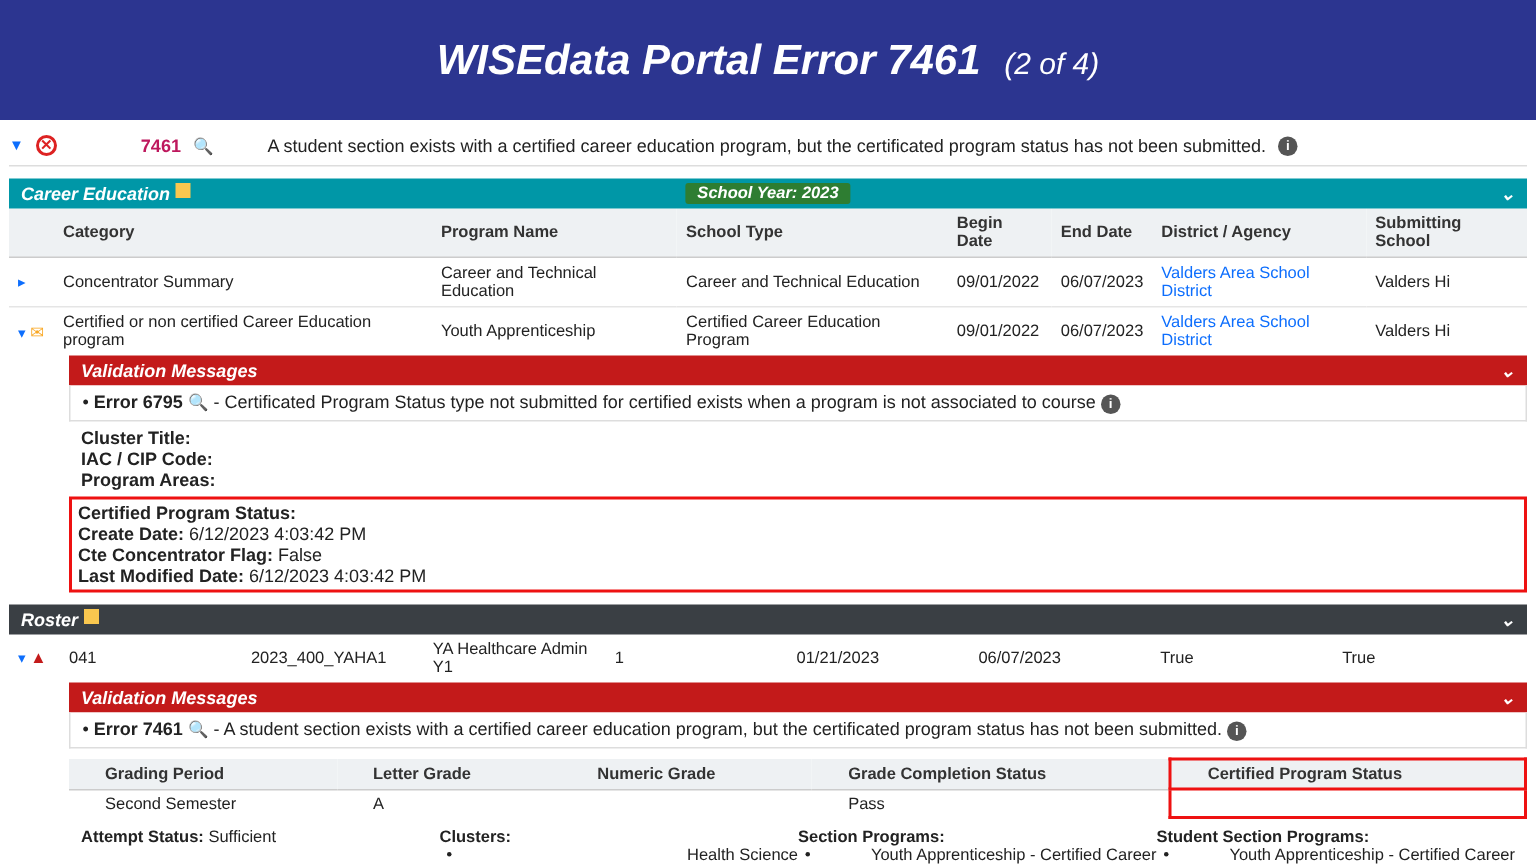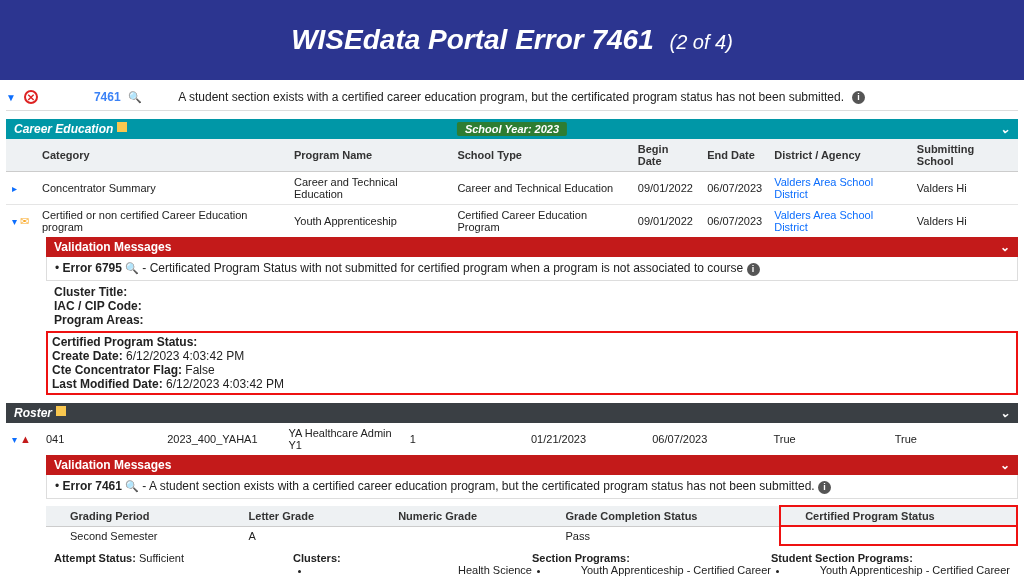--- a/index.html
+++ b/index.html
@@ -4,33 +4,33 @@
 <style>
   * { box-sizing: border-box; margin: 0; padding: 0; }
   body { font-family: "Segoe UI", Arial, sans-serif; font-size: 12px; background: #fff; color: #222; width: 1024px; }
   .banner { background: #2c3590; color: #fff; height: 80px; display: flex; align-items: center; justify-content: center; }
   .banner h1 { font-size: 28px; font-weight: 700; font-style: italic; }
   .banner .sub { font-size: 20px; font-weight: 400; font-style: italic; margin-left: 8px; }
   .content { padding: 4px 6px 16px 6px; }
   .errorbar { display: flex; align-items: center; gap: 8px; padding: 6px 0; border-bottom: 1px solid #ddd; }
   .tri { color: #0d6efd; font-size: 10px; }
   .circle-x { width:14px; height:14px; border:2px solid #d22; border-radius:50%; color:#d22; font-size:10px; display:flex; align-items:center; justify-content:center; font-weight:bold; }
-  .linkblue { color: #3b82f6; font-weight: 600; }
+  .linkblue { color: #be185d; font-weight: 600; }
   .mag { color:#888; font-size:11px; }
   .info-i { display:inline-block; width:13px; height:13px; border-radius:50%; background:#555; color:#fff; font-size:9px; text-align:center; line-height:13px; font-weight:bold; }
   .panel { margin-top: 8px; }
   .panel-hdr { background:#0097a7; color:#fff; font-weight:600; font-style:italic; padding:3px 8px; position:relative; display:flex; align-items:flex-start; }
   .panel-hdr.dark { background:#3a3f44; }
   .yr-badge { position:absolute; left:50%; transform:translateX(-50%); background:#2e7d32; color:#fff; font-size:11px; font-weight:700; padding:1px 8px; border-radius:2px; }
   .panel-hdr .chev { margin-left:auto; font-size:12px; }
   .warn-sq { display:inline-block; width:10px; height:10px; background:#f9c74f; margin-left:4px; vertical-align:middle; }
   table { width:100%; border-collapse:collapse; }
   th { background:#eef1f3; text-align:left; font-weight:600; padding:4px 6px; font-size:11px; color:#333; border-bottom:1px solid #ccc; }
   td { padding:4px 6px; font-size:11px; border-top:1px solid #e5e5e5; }
-  .msg-hdr { background:#c31a1a; color:#fff; font-weight:700; padding:3px 8px; display:flex; align-items:center; }
+  .msg-hdr { background:#c31a1a; color:#fff; font-weight:700; font-style:italic; padding:3px 8px; display:flex; align-items:center; }
   .msg-hdr .chev { margin-left:auto; }
   .msg-body { background:#fff; padding:4px 8px; border:1px solid #ddd; border-top:none; }
   .field-row { display:flex; padding:4px 8px;flex-direction:column; }
   .field-col { flex:1; }
   .lbl { font-weight:700; }
   .redbox { border:2px solid #e11; padding:2px 4px; }
   .inset { margin-left:40px; margin-right:0; }
   .link { color:#0d6efd; }
   .tri-red { color:#c31a1a; font-size:11px; }
   .roster-row { display:flex; padding:4px 6px; gap:4px; align-items:center; }
@@ -103,21 +103,21 @@
       </tr>
     </tbody>
       </table>
 
     <div class="inset">
       <div class="msg-hdr">
         <span>Validation Messages</span>
           <span class="chev">⌄</span>
       </div>
       <div class="msg-body">
-        • <b>Error 6795</b> <span class="mag">🔍</span><span> - Certificated Program Status with not submitted for certified program when a program is not associated to course</span> <span class="info-i">i</span>
+        • <b>Error 6795</b> <span class="mag">🔍</span><span> - Certificated Program Status type not submitted for certified exists when a program is not associated to course</span> <span class="info-i">i</span>
       </div>
 
       <div class="field-row">
         <div class="field-col"><span class="lbl">Cluster Title:</span></div>
         <div class="field-col"><span class="lbl">IAC / CIP Code:</span></div>
         <div class="field-col"><span class="lbl">Program Areas:</span></div>
       </div>
       <div class="redbox">
         <div class="field-row" style="padding:0">
           <div class="field-col">

